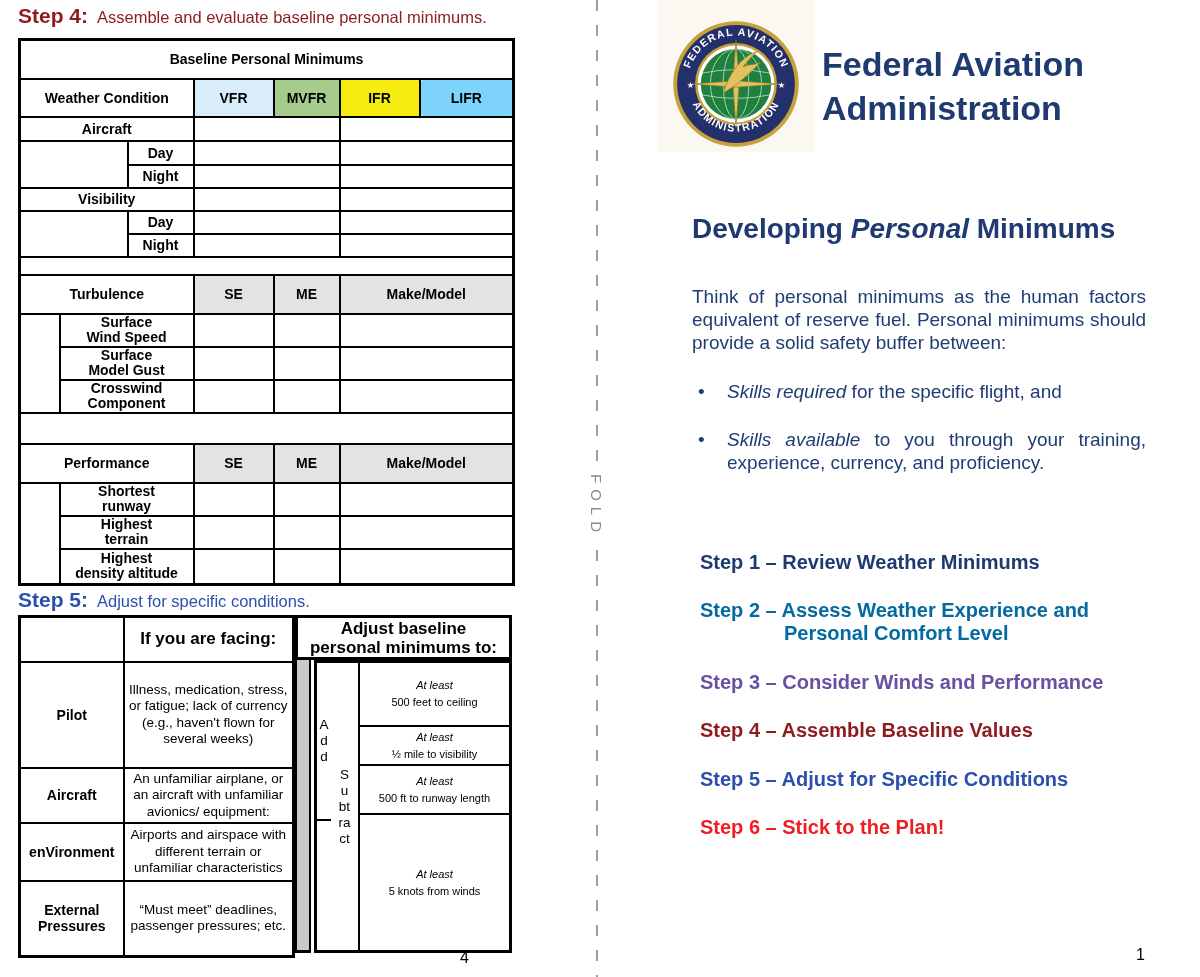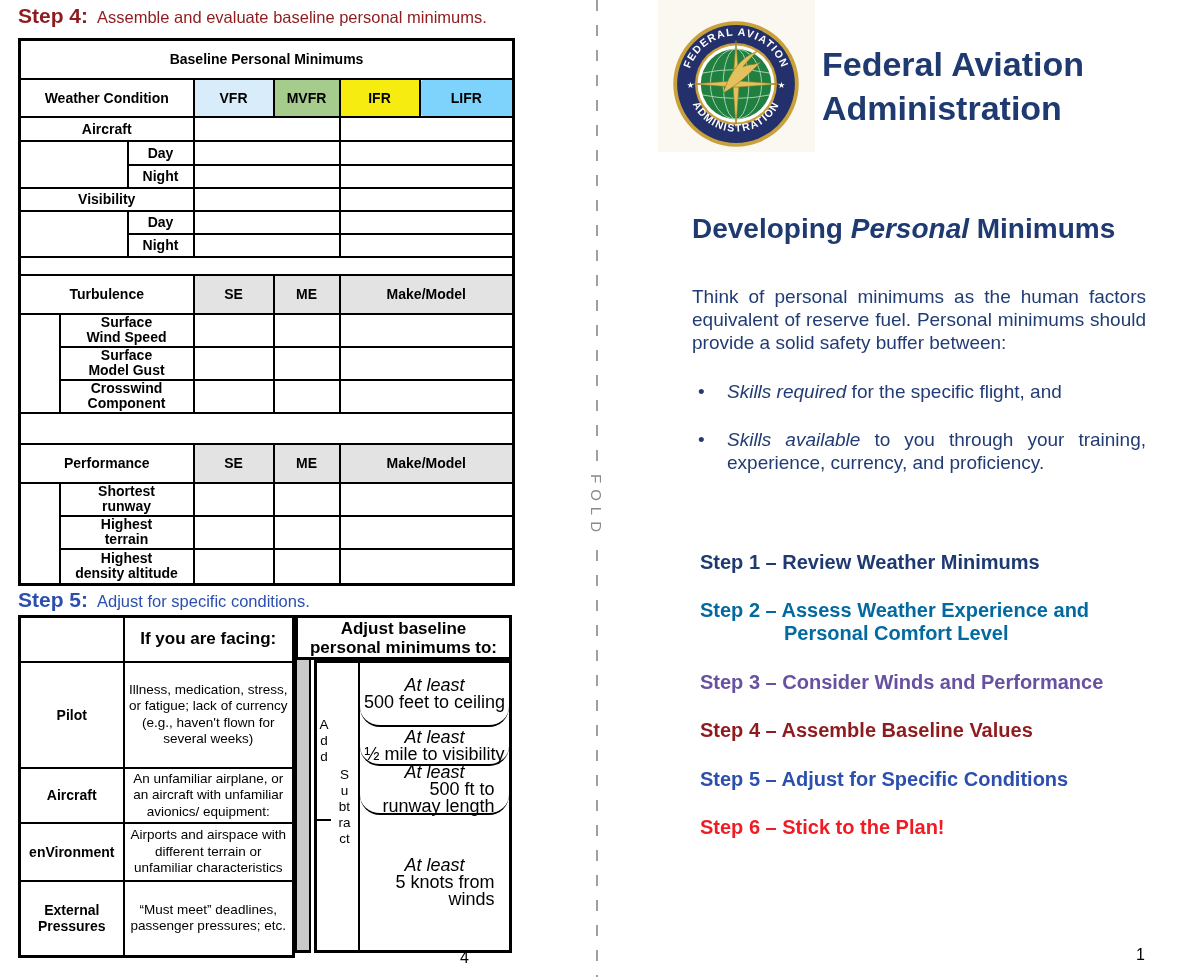--- a/index.html
+++ b/index.html
@@ -47,21 +47,21 @@
   .s5-gray { position:absolute; left:277px; top:45px; width:16px; height:293px;
     background:#c9c9c9; border-left:2px solid #000; border-right:2px solid #000; border-bottom:3px solid #000; }
   .s5-rbody { position:absolute; left:296px; top:45px; width:198px; height:293px;
     border:3px solid #000; display:flex; }
   .s5-addsub { width:43px; border-right:2px solid #000; display:flex; flex-direction:row; }
   .s5-add { height:158px; border-bottom:2px solid #000; display:flex; align-items:center; justify-content:center; }
   .s5-sub { flex:1; display:flex; align-items:center; justify-content:center; }
   .vword { width:14px; word-break:break-all; font-size:13.5px; line-height:16px; text-align:center; }
   .s5-vals { flex:1; display:flex; flex-direction:column; }
   .s5-vcell { display:flex; flex-direction:column; align-items:center; justify-content:center;
-    font-size:18px; line-height:17px; text-align:right;border-radius:20px; }
+    font-size:11px; line-height:17px; text-align:left; }
   .s5-vcell .q { font-style:italic; }
   .s5-v1 { height:64px; border-bottom:2px solid #000; }
   .s5-v2 { height:39px; border-bottom:2px solid #000; }
   .s5-v3 { height:49px; border-bottom:2px solid #000; }
   .s5-v4 { flex:1; }
   .s5-v3 .val, .s5-v4 .val { max-width:120px; }
 
   .pageno { position:absolute; font-size:16px; color:#000; }
   #pageno-left { left:460px; top:949px; }
   #pageno-right { left:1136px; top:946px; }

